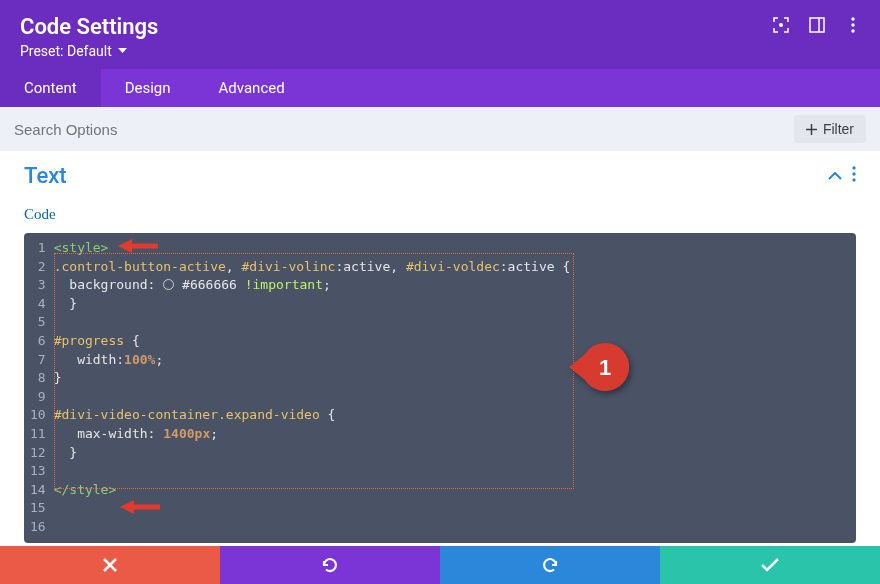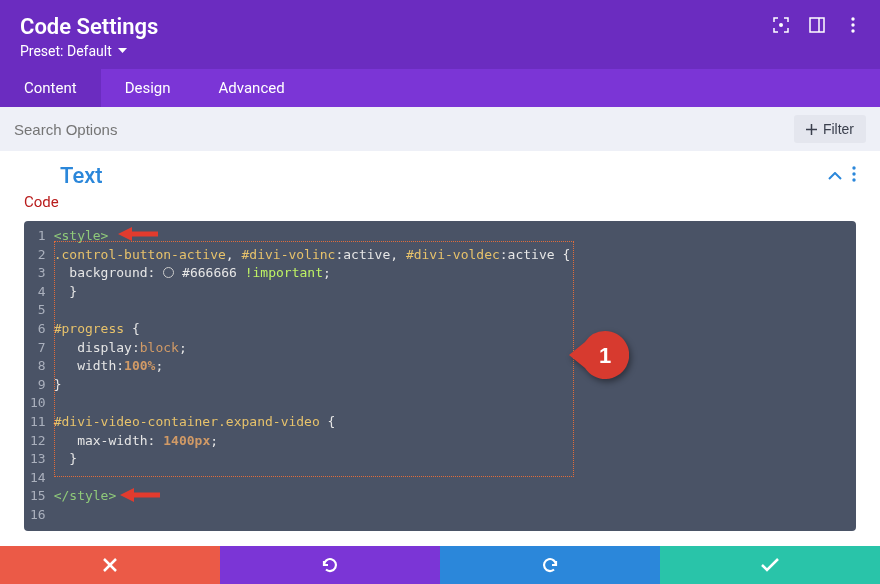--- a/index.html
+++ b/index.html
@@ -13,24 +13,24 @@
 
   .tabs { background: #7b35d6; display: flex; }
   .tab { color: #fff; padding: 10px 24px; font-size: 15px; cursor: pointer; }
   .tab.active { background: #6b2cc0; }
 
   .searchbar { background: #eef0f7; display: flex; align-items: center; padding: 8px 14px; }
   .searchbar input { flex: 1; background: transparent; border: none; font-size: 15px; color: #666; outline: none; }
   .filter-btn { background: #e4e6ee; border: none; padding: 6px 12px; font-size: 14px; color: #3a3f4c; display: flex; align-items: center; gap: 6px; border-radius: 3px; cursor: pointer; }
 
   .section { padding: 12px 24px 0; }
-  .sec-row { display: flex; justify-content: space-between; align-items: center; margin-left: 36px; }
+  .sec-row { display: flex; justify-content: space-between; align-items: center; }
   .sec-title { color: #2b87da; font-size: 22px; font-weight: 500; }
   .sec-actions { display: flex; gap: 10px; align-items: center; color: #2b87da; }
-  .code-label { margin-top: 5px; font-size: 15px; color: #b91c1c; }
+  .code-label { margin-top: 18px; font-size: 15px; color: #0369a1; font-family: Liberation Serif, serif; }
 
   .editor { margin: 10px 24px 0; background: #4a5366; border-radius: 4px; font-family: "Menlo","Consolas",monospace; font-size: 13px; line-height: 18.6px; display: flex; position: relative; padding: 6px 0; }
   .gutter { text-align: right; color: #aab0bd; padding: 0 8px 0 6px; user-select: none; }
   .codelines { flex: 1; color: #e6e6e6; position: relative; }
   .line { white-space: pre; }
   .t-tag { color: #8fc97a; }
   .t-sel { color: #e7c26b; }
   .t-prop { color: #e6e6e6; }
   .t-val { color: #d19a66; }
   .t-num { color: #d19a66; font-weight: bold;}
@@ -142,21 +142,20 @@
       <div>15</div>
       <div>16</div>
   </div>
   <div class="codelines">
 <div class="line"><span class="t-tag">&lt;style&gt;</span></div>
 <div class="line"><span class="t-sel">.control-button-active</span><span class="t-col">, </span><span class="t-sel">#divi-volinc</span><span class="t-col">:active, </span><span class="t-sel">#divi-voldec</span><span class="t-col">:active </span><span class="t-br">{</span></div>
 <div class="line">  <span class="t-prop">background</span><span class="t-col">: </span><span class="swatch"></span> <span class="t-col">#666666</span> <span class="t-imp">!important</span><span class="t-col">;</span></div>
 <div class="line">  <span class="t-br">}</span></div>
 <div class="line"> </div>
 <div class="line"><span class="t-sel">#progress</span> <span class="t-br">{</span></div>
-<div class="line">   <span class="t-prop">display</span><span class="t-col">:</span><span class="t-val">block</span><span class="t-col">;</span></div>
 <div class="line">   <span class="t-prop">width</span><span class="t-col">:</span><span class="t-num">100%</span><span class="t-col">;</span></div>
 <div class="line"><span class="t-br">}</span></div>
 <div class="line"> </div>
 <div class="line"><span class="t-sel">#divi-video-container.expand-video</span> <span class="t-br">{</span></div>
 <div class="line">   <span class="t-prop">max-width</span><span class="t-col">: </span><span class="t-num">1400px</span><span class="t-col">;</span></div>
 <div class="line">  <span class="t-br">}</span></div>
 <div class="line"> </div>
 <div class="line"><span class="t-tag">&lt;/style&gt;</span></div>
 <div class="line"> </div>
 

